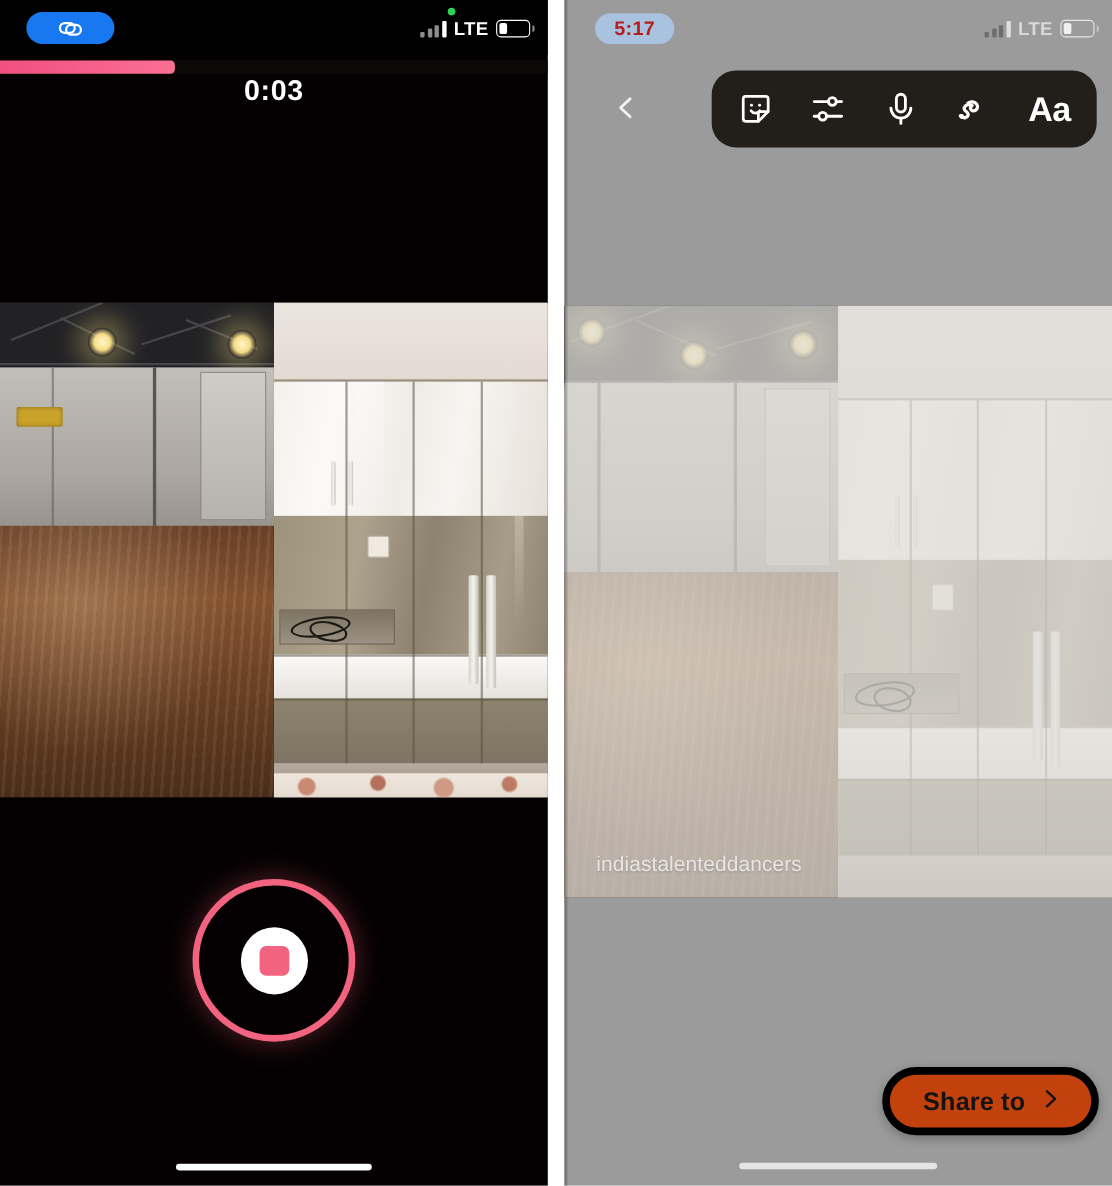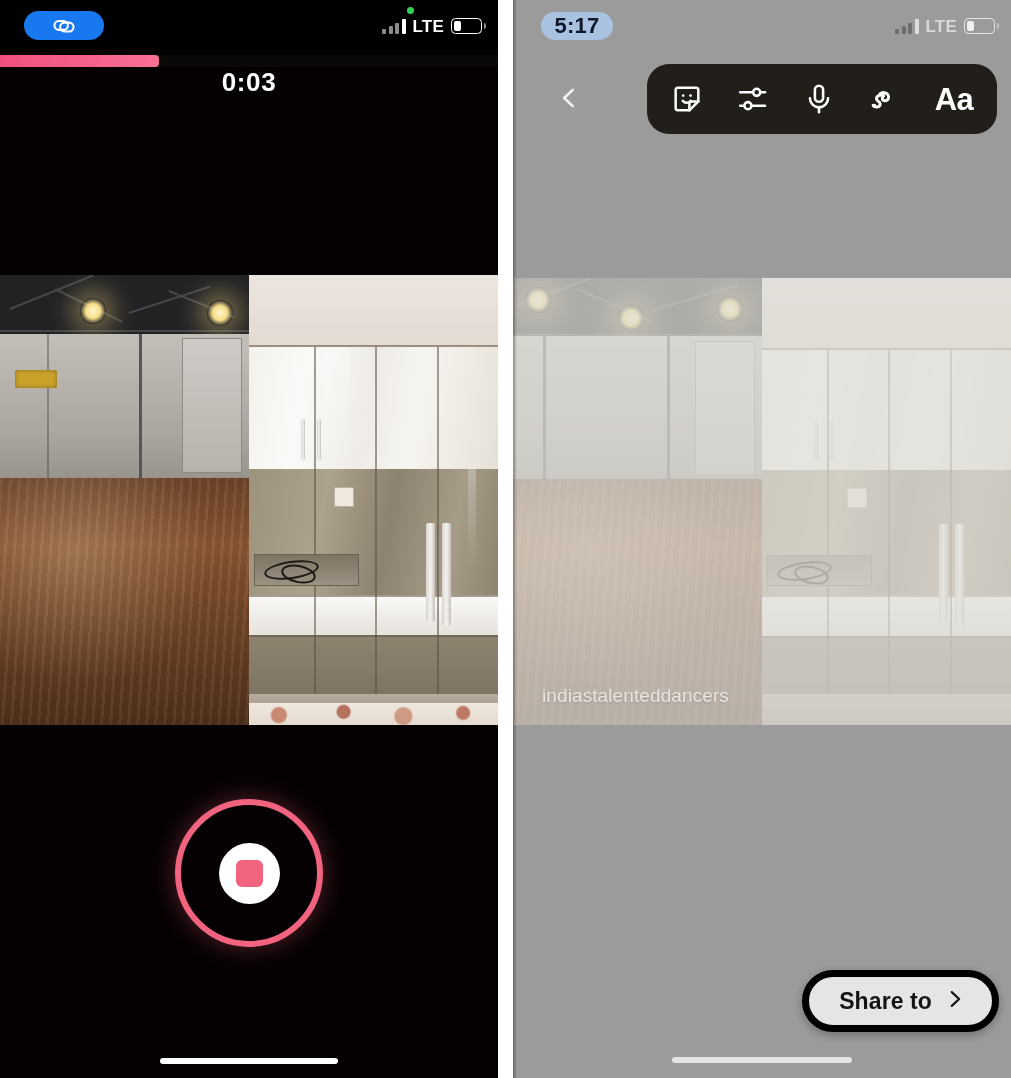--- a/index.html
+++ b/index.html
@@ -269,21 +269,21 @@
   .r-statusbar {
     position: absolute; top: 0; left: 0; right: 0; height: 52px; z-index: 12;
   }
   .time-pill {
     position: absolute; left: 28px; top: 12px;
     min-width: 72px; height: 28px; padding: 0 13px; border-radius: 14px;
     background: #a9c2e0;
     display: flex; align-items: center; justify-content: center;
   }
   .time-pill span {
-    font-size: 22px; font-weight: 600; color: #0f172a; letter-spacing: .3px;
+    font-size: 18px; font-weight: 600; color: #b91c1c; letter-spacing: .3px;
   }
 
   .back-chevron {
     position: absolute; left: 36px; top: 80px; width: 40px; height: 40px;
     display: flex; align-items: center; justify-content: center; z-index: 12;
   }
   .back-chevron svg { width: 26px; height: 26px; }
 
   .edit-toolbar {
     position: absolute; right: 14px; top: 64px; z-index: 12;
@@ -295,40 +295,40 @@
     width: 44px; height: 44px;
     display: flex; align-items: center; justify-content: center;
     color: #ffffff;
   }
   .tool-btn svg { width: 34px; height: 34px; display: block; }
   .tool-btn.text-tool {
     font-size: 31px; font-weight: 700; letter-spacing: -.5px; line-height: 1;
     width: 50px;
   }
 
-  #panel-right .media-strip { top: 278px; height: 447px; }
+  #panel-right .media-strip { top: 278px; height: 538px; }
   #panel-right .media-wash {
     position: absolute; inset: 0; z-index: 3;
     background: rgba(222,221,216,.74);
     pointer-events: none;
   }
 
   .handle-username {
     position: absolute; left: 29px; bottom: 18px; z-index: 5;
     font-size: 19px; color: #e9e6e2; letter-spacing: .1px;
     text-shadow: 0 1px 2px rgba(0,0,0,.18);
   }
 
   .share-wrap {
     position: absolute; right: 12px; bottom: 46px; z-index: 12;
   }
   .share-btn {
     position: relative;
     height: 62px; padding: 0 26px 0 30px; border-radius: 31px;
-    background: #e5e5e5;
+    background: #c2410c;
     display: flex; align-items: center; gap: 12px;
     border: 7px solid #000000;
     box-shadow: 0 3px 10px rgba(0,0,0,.28);
   }
   .share-btn .label {
     font-size: 23px; font-weight: 600; color: #141414; letter-spacing: .1px;
   }
   .share-btn svg { width: 22px; height: 22px; color: #141414; }
 
   .edge-shadow {

